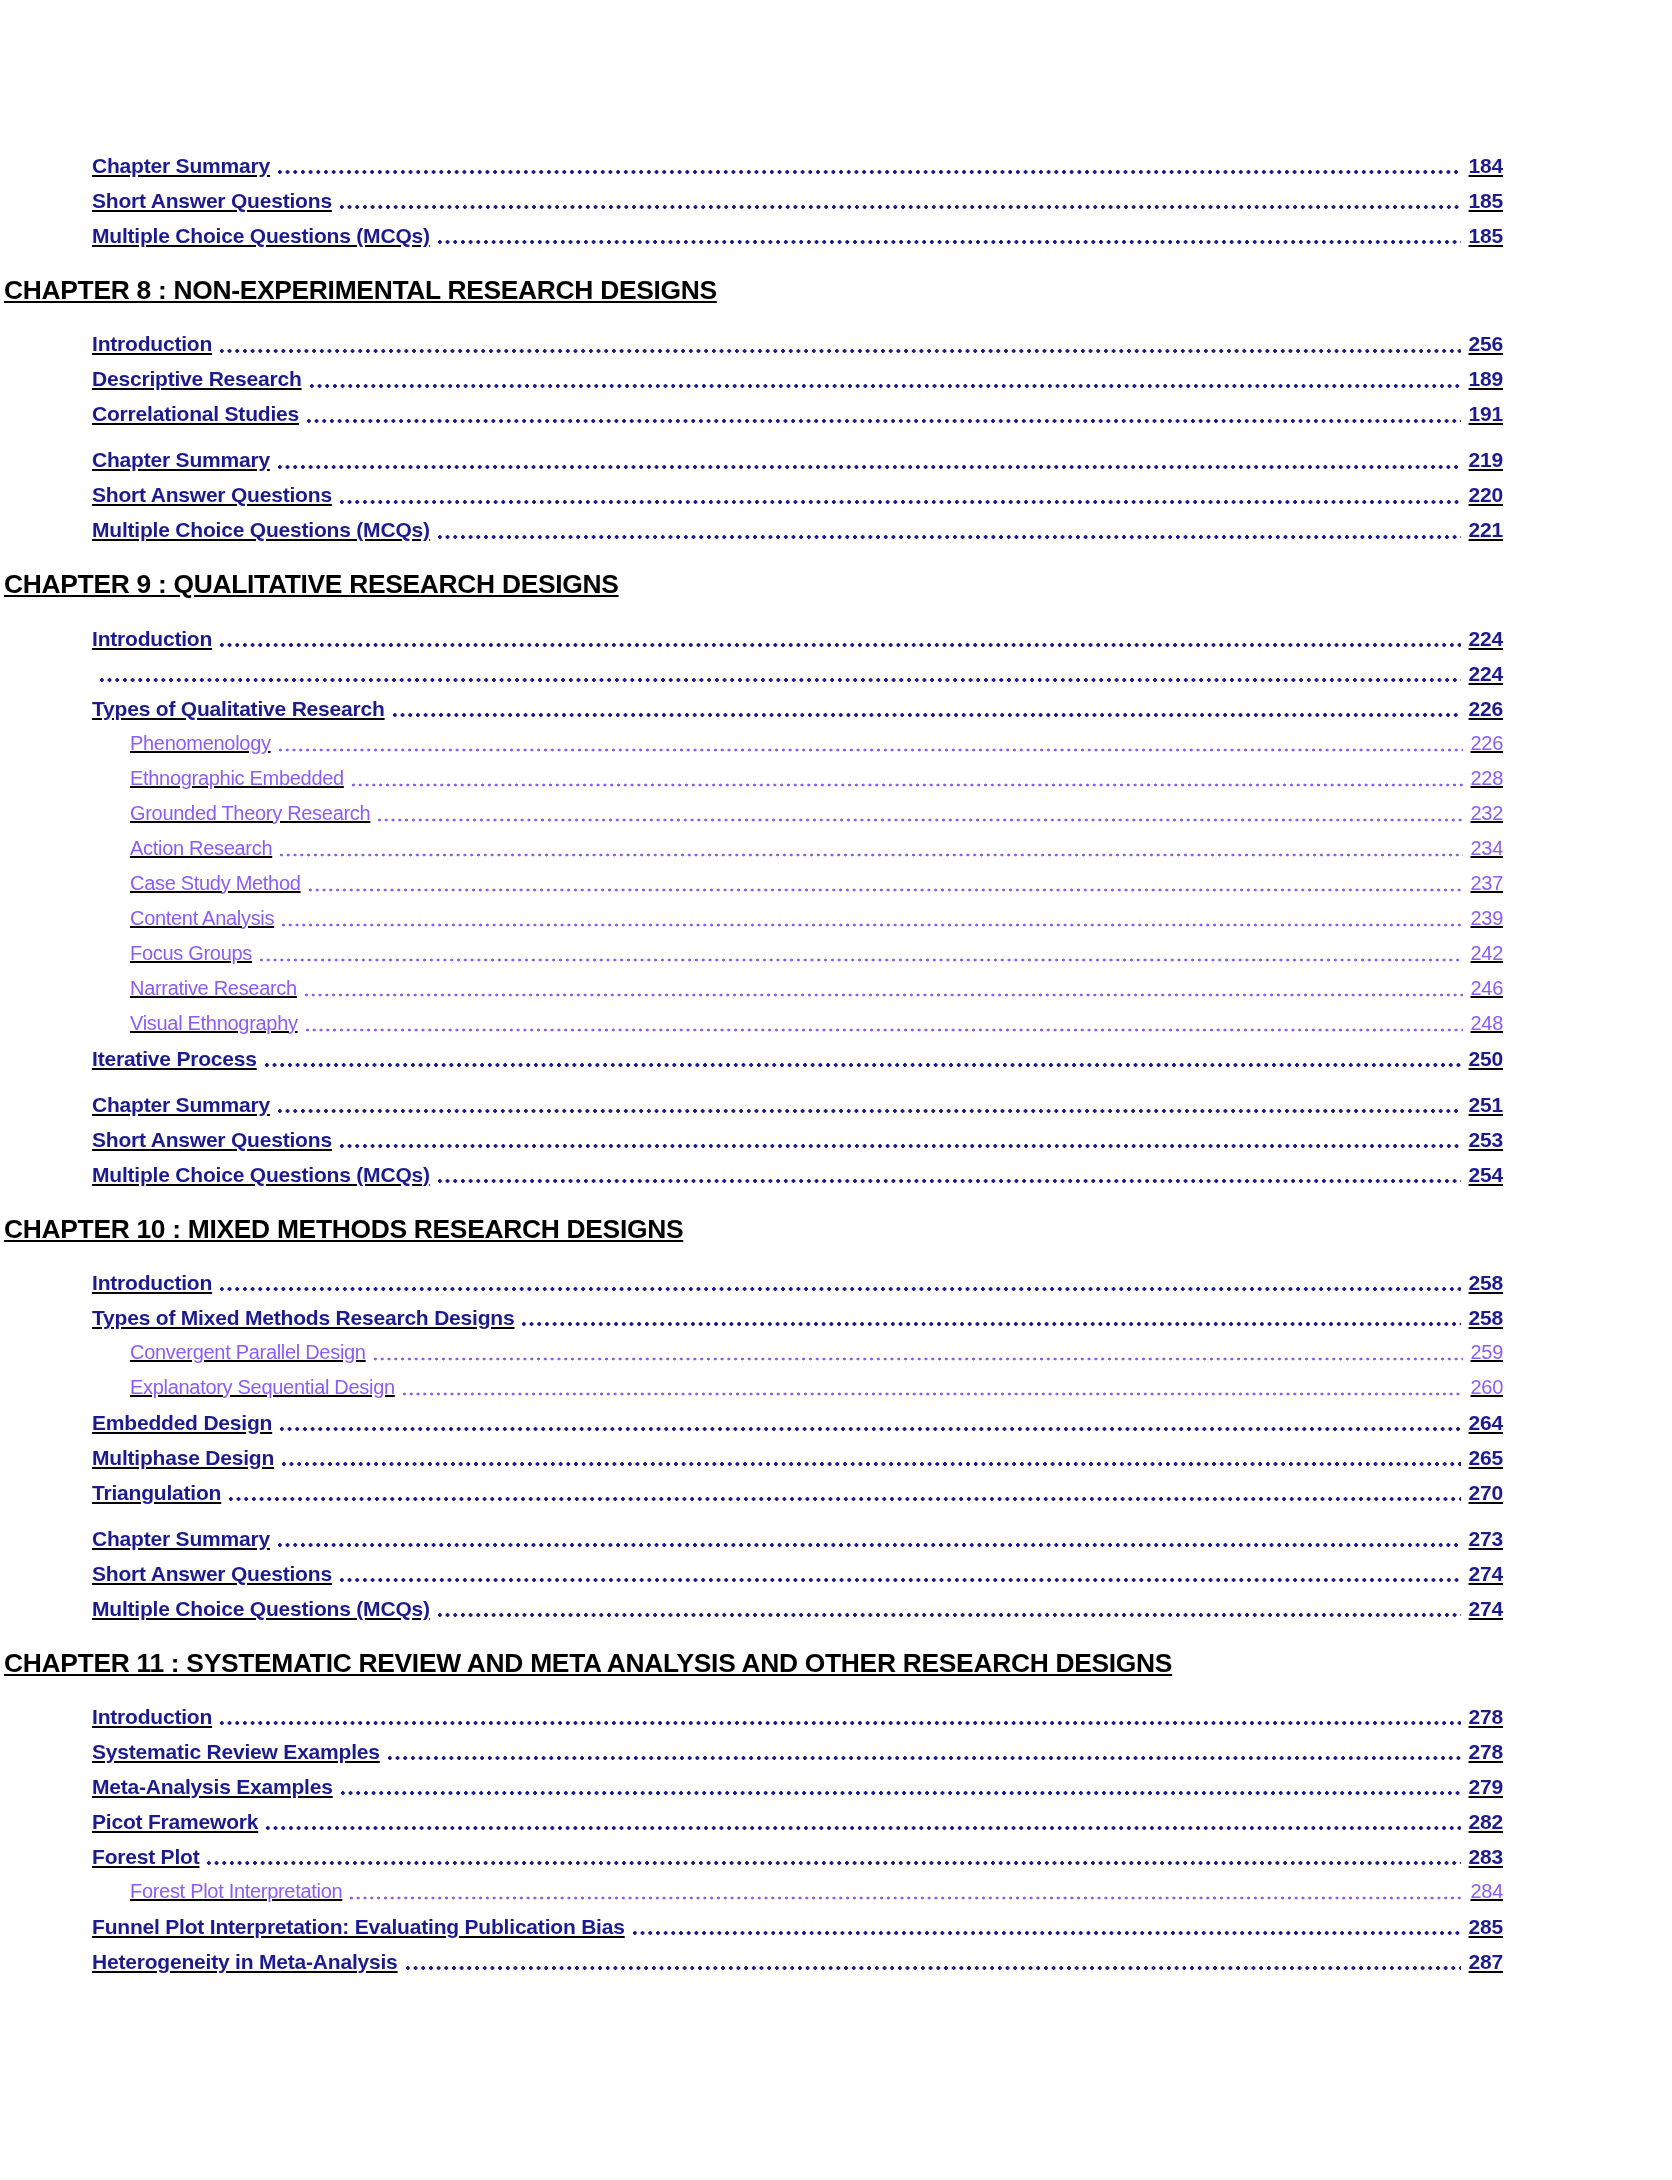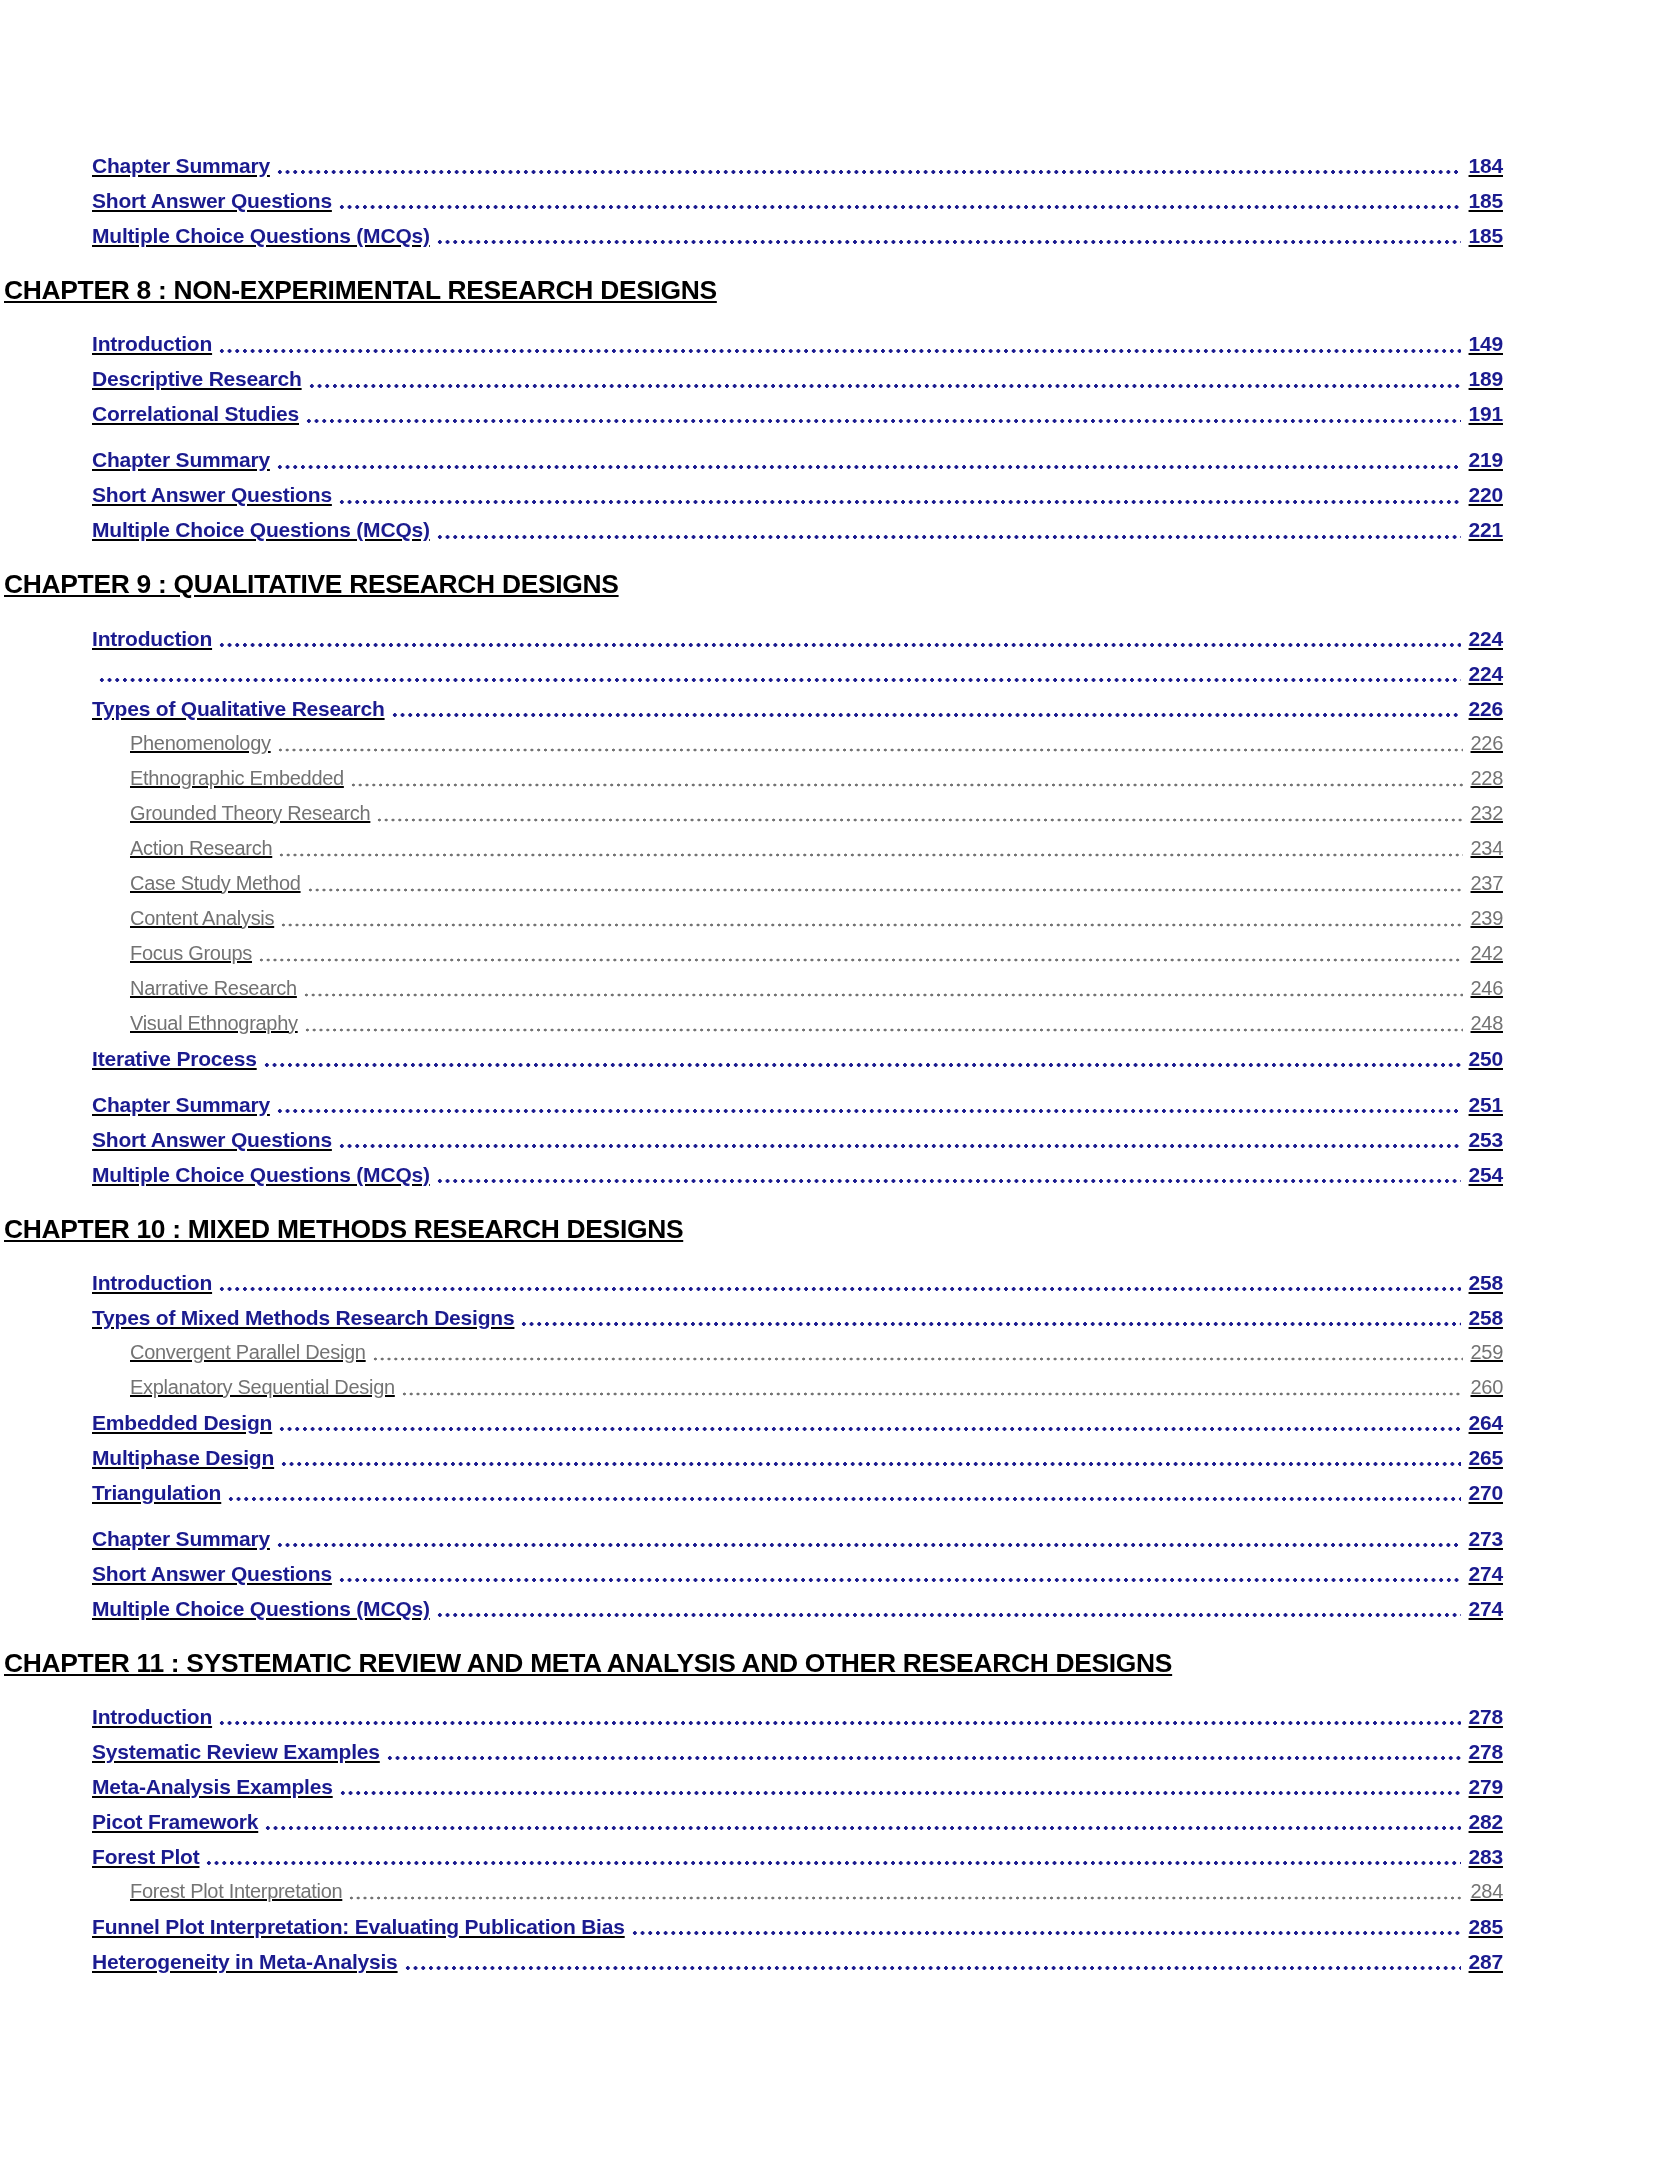--- a/index.html
+++ b/index.html
@@ -44,21 +44,21 @@
   .toc-row .leader {
     flex: 1 1 auto;
     margin: 0 7.7px 0 6px;
     background-image: radial-gradient(circle, currentColor 1.7px, transparent 2px);
     background-size: 7.7px 4.3px;
     background-repeat: repeat-x;
     background-position: left bottom 8.5px;
   }
   .toc-row .page { white-space: nowrap; }
   .toc-row.sub {
-    color: #737373;
+    color: #8b5cf6;
     font-weight: 400;
     font-size: 20px;
     letter-spacing: -0.3px;
     justify-content: flex-end;
   }
   .toc-row.sub .label { padding-left: 38px; }
   .toc-row.sub .leader {
     background-image: radial-gradient(circle, currentColor 1.4px, transparent 1.8px);
     background-size: 6.8px 4.3px;
   }
@@ -82,21 +82,21 @@
         <span class="label">Multiple Choice Questions (MCQs)</span>
         <span class="leader"></span>
         <span class="page">185</span>
       </div>
     </div>
     <div class="chapter-heading">CHAPTER 8 : NON-EXPERIMENTAL RESEARCH DESIGNS</div>
     <div class="toc-group">
       <div class="toc-row">
         <span class="label">Introduction</span>
         <span class="leader"></span>
-        <span class="page">149</span>
+        <span class="page">256</span>
       </div>
       <div class="toc-row">
         <span class="label">Descriptive Research</span>
         <span class="leader"></span>
         <span class="page">189</span>
       </div>
       <div class="toc-row">
         <span class="label">Correlational Studies</span>
         <span class="leader"></span>
         <span class="page">191</span>

